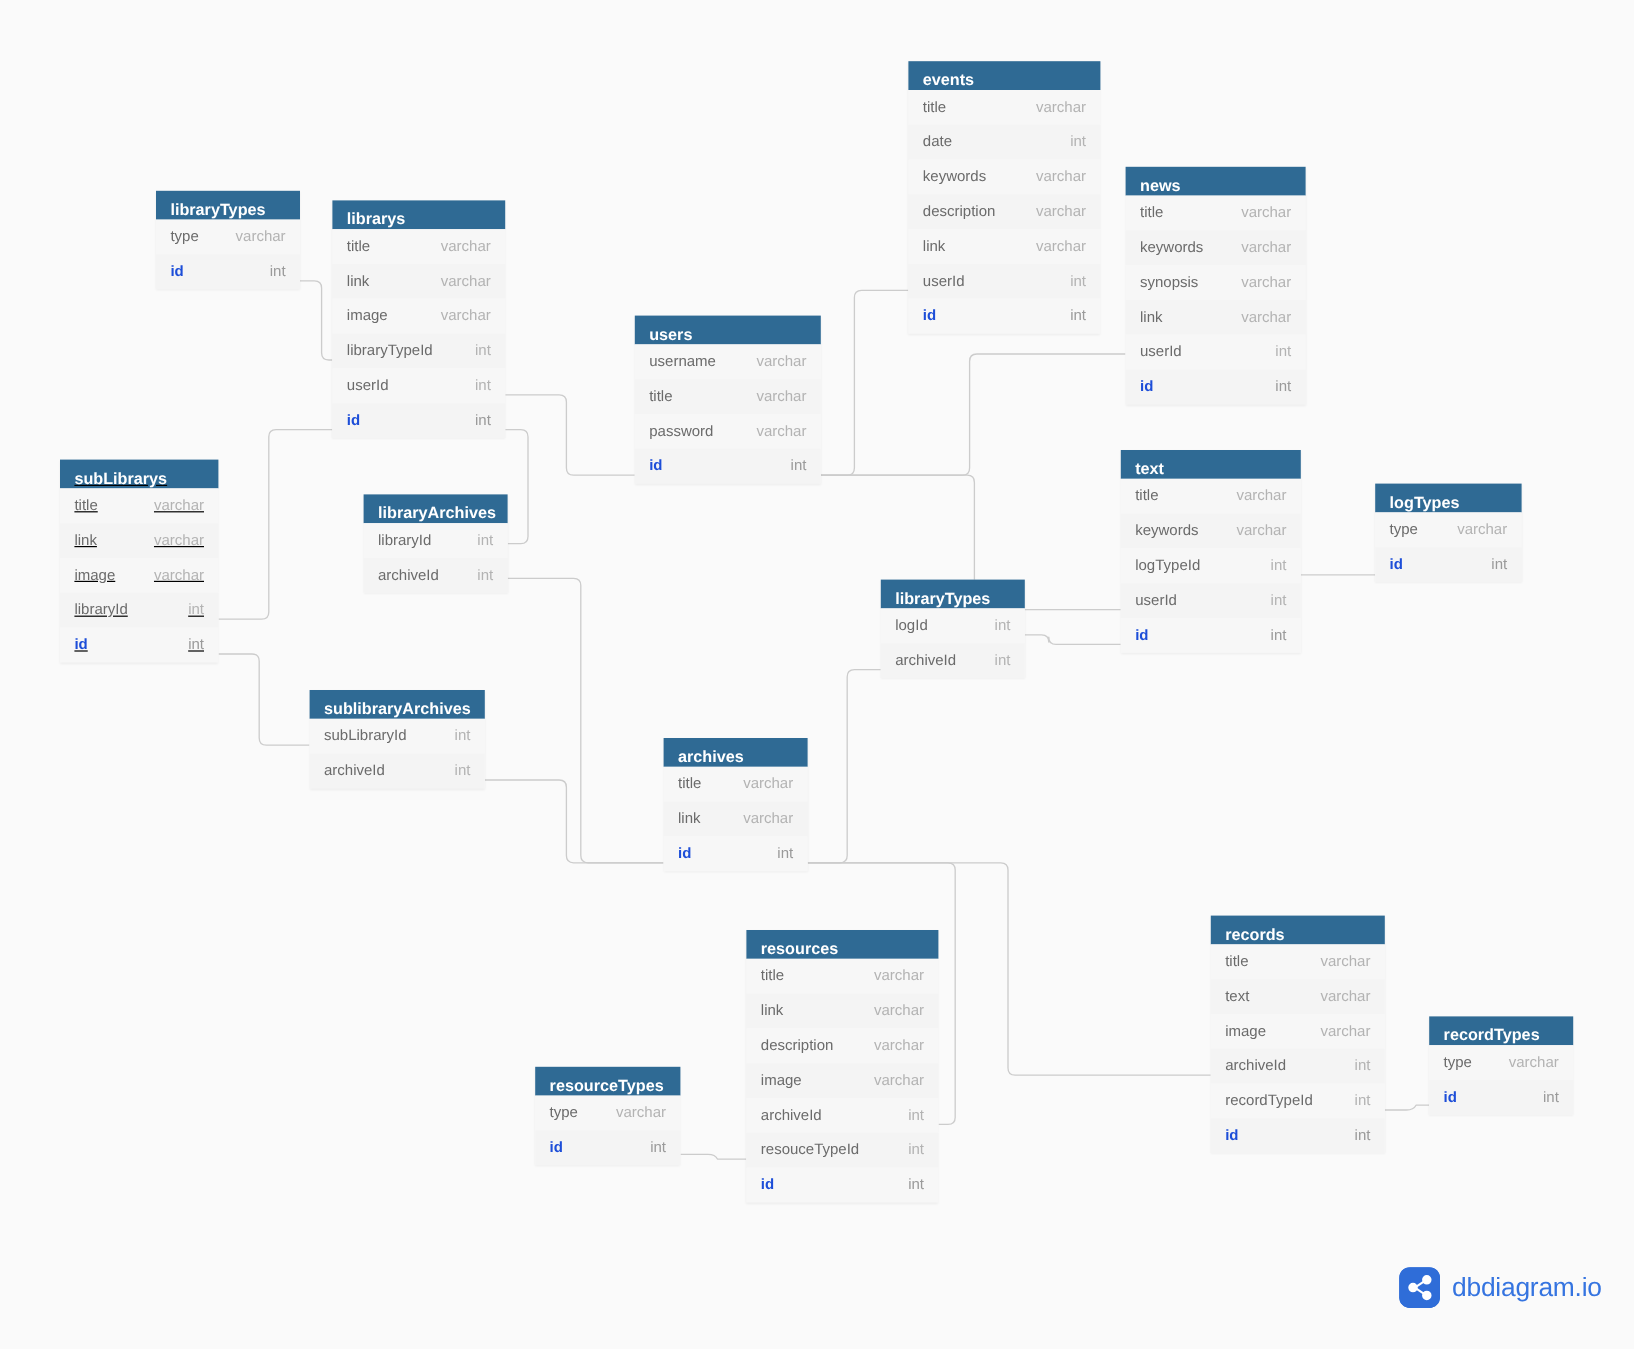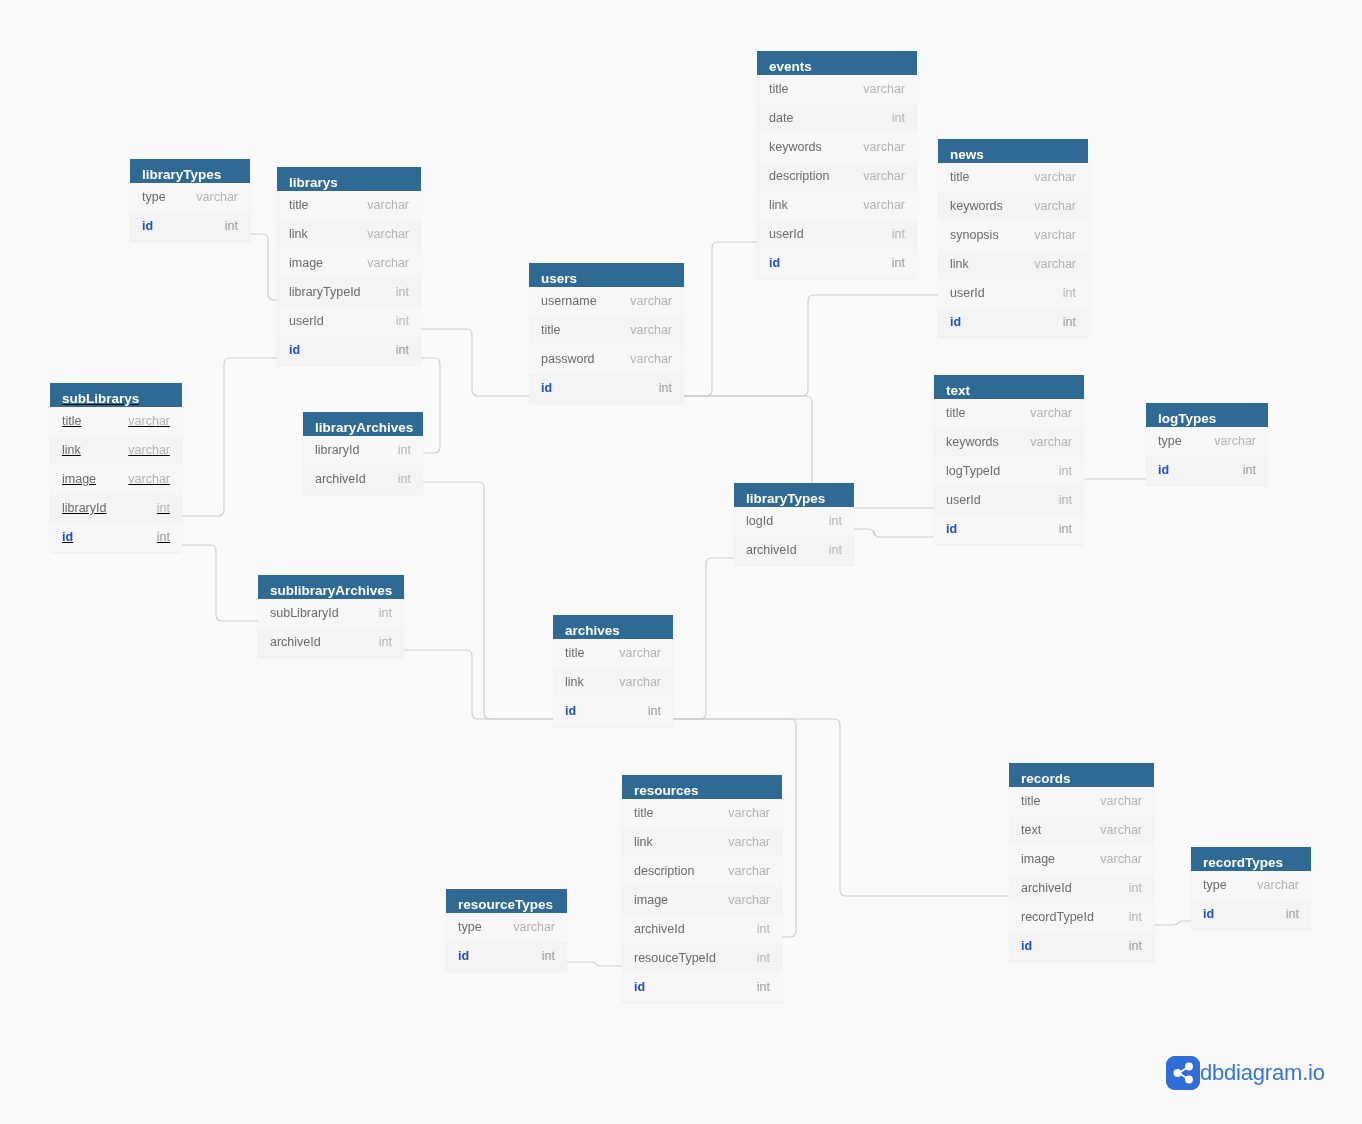--- a/index.html
+++ b/index.html
@@ -73,20 +73,21 @@
   }
   .field-row.pk .field-type {
     color: #9a9a9a;
   }
   #logo {
     position: absolute;
     left: 1166px;
     top: 1056px;
     display: flex;
     align-items: center;
+    gap: 10px;
   }
   .logo-mark {
     width: 34px;
     height: 34px;
     border-radius: 9px;
     background: #2f6dd8;
     position: relative;
     flex: none;
   }
   .logo-mark svg { display: block; }

